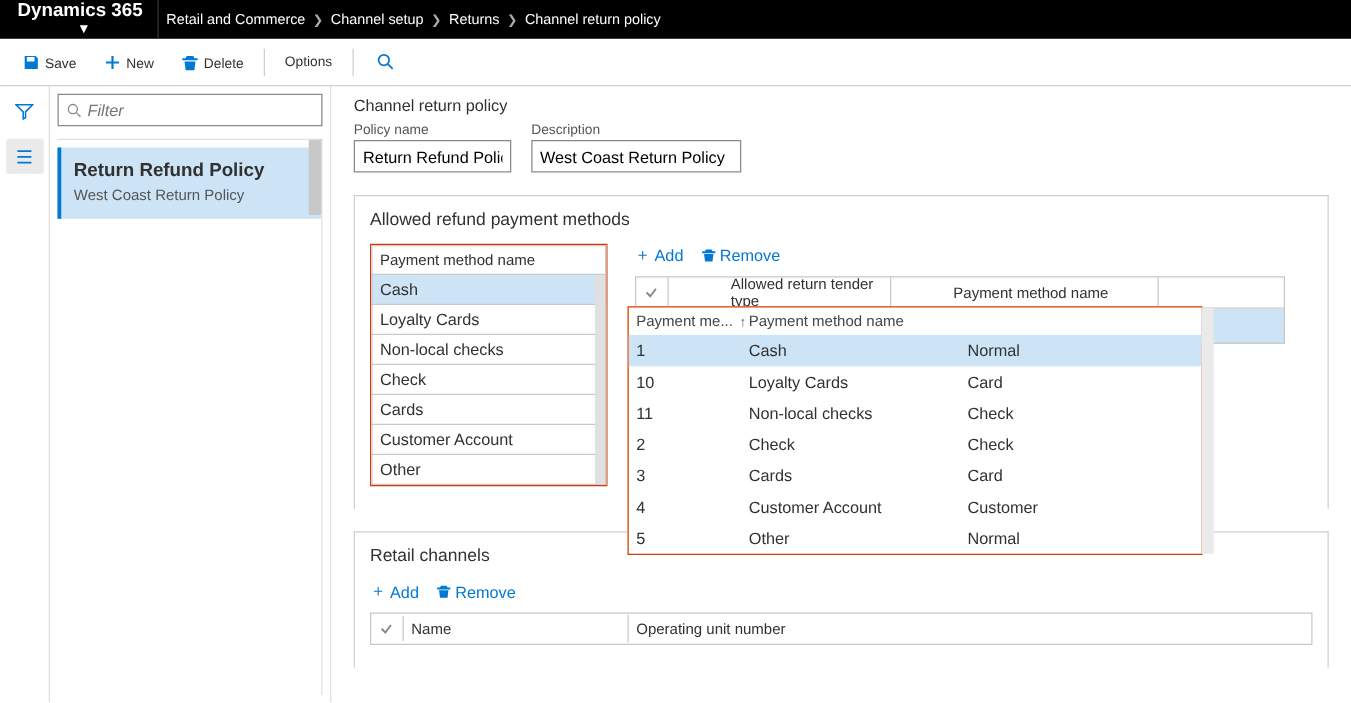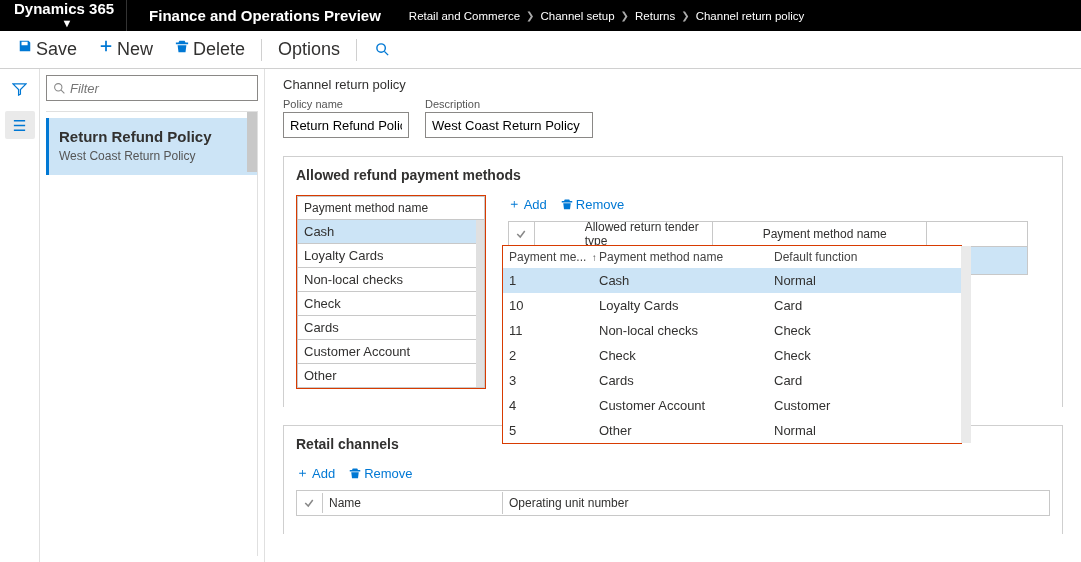--- a/index.html
+++ b/index.html
@@ -9,21 +9,21 @@
   .topbar { background: #000; color: #fff; height: 31px; display: flex; align-items: center; padding: 0 0 0 10px; }
   .brand { font-size: 15px; font-weight: 600; padding: 0 12px 0 4px; border-right: 1px solid #333; height: 100%; display: flex; align-items: center; flex-direction: column; }
   .brand-chev { margin-left: 6px; font-size: 11px; }
   .subtitle { font-size: 15px; font-weight: 600; padding: 0 22px; }
   .breadcrumbs { display: flex; align-items: center; font-size: 11.5px; gap: 6px; padding-left: 6px;}
   .breadcrumbs span.sep { color: #aaa; font-size: 10px;}
   .breadcrumbs span.crumb { color: #fff; cursor: pointer; }
 
   
   .cmdbar { height: 38px; border-bottom: 1px solid #d0d0d0; display: flex; align-items: center; padding: 0 10px; gap: 6px;}
-  .cmdbar .cmd { display: flex; align-items: flex-start; gap: 4px; padding: 4px 8px; cursor: pointer; font-size: 18px; color: #323130;}
+  .cmdbar .cmd { display: flex; align-items: flex-end; gap: 4px; padding: 4px 8px; cursor: pointer; font-size: 11px; color: #323130;}
   .cmdbar .cmd .ic { color: #0078d4; }
   .cmdbar .sep { width: 1px; height: 22px; background: #d0d0d0; margin: 0 2px;}
   .cmdbar .search-ic { margin-left: 6px; color:#0078d4; cursor:pointer; padding:4px;}
 
   
   .main { display: flex; height: calc(100% - 69px); }
   .rail { width: 40px; border-right: 1px solid #e0e0e0; display:flex; flex-direction:column; align-items:center; padding-top:6px; gap:8px;}
   .rail .ricon { width:30px; height:28px; display:flex; align-items:center; justify-content:center; cursor:pointer; color:#0078d4; font-size:14px;}
   .rail .ricon.sel { background:#eaeaea; border-radius:2px; }
 
@@ -39,21 +39,21 @@
   .content { flex:1; padding:8px 18px 0 18px; overflow:auto; position:relative;}
   .page-title { font-size:13px; color:#323130; margin-bottom:6px; }
   .fieldrow { display:flex; gap:16px; margin-bottom:18px;}
   .field { display:flex; flex-direction:column; }
   .field label { font-size:11px; color:#555; margin-bottom:2px;}
   .field input { border:1px solid #8a8886; height:26px; padding:0 6px; font-size:13px;}
   .field input.pn { width:126px; }
   .field input.desc { width:168px; }
 
   .section { border:1px solid #cfcfcf; border-bottom:none; padding:10px 12px 18px 12px; margin-bottom:18px; position:relative;}
-  .section-h { font-weight:700; font-size:14px; margin-bottom:12px;}
+  .section-h { font-weight:400; font-size:14px; margin-bottom:12px;}
 
   .pm-box { border:1px solid #d83b01; display:inline-block; width:190px; vertical-align:top; position:relative;}
   .pm-box::after { content:""; position:absolute; right:1px; top:24px; width:8px; bottom:1px; background:#e0e0e0;}
   .pm-box::before { content:""; position:absolute; right:1px; top:24px; width:8px; height:30px; background:#b0b0b0;}
   .pm-head { font-size:12px; padding:4px 6px; border:1px solid #c8c8c8; background:#fff;}
   .pm-row { font-size:13px; padding:4px 6px; border:1px solid #c8c8c8; border-top:none; background:#fff; cursor:pointer;}
   .pm-row.sel { background:#cce4f6;}
 
   .right-area { display:inline-block; vertical-align:top; margin-left:18px; width:520px;}
   .mini-cmd { display:flex; gap:14px; margin-bottom:8px;}
@@ -98,21 +98,20 @@
   .checkmark { stroke:#fff; stroke-width:2; fill:none; }
 </style>
 </head>
 <body>
 
 <div class="topbar">
   <div class="brand">
     <span>Dynamics 365</span>
     <span class="brand-chev">▼</span>
   </div>
-  <div class="subtitle">Finance and Operations Preview</div>
   <div class="breadcrumbs">
     <span class="crumb">Retail and Commerce</span>
     <span class="sep">❯</span>
     <span class="crumb">Channel setup</span>
     <span class="sep">❯</span>
     <span class="crumb">Returns</span>
     <span class="sep">❯</span>
     <span class="crumb">Channel return policy</span>
   </div>
 </div>
@@ -259,21 +258,20 @@
       </div>
 
       
       <div class="dropdown">
         <div class="dd-head">
           <div class="dh1">
             <span>Payment me...</span>
             <span class="sort-arrow">↑</span>
           </div>
           <div class="dh2">Payment method name</div>
-          <div class="dh3">Default function</div>
         </div>
         <div class="dd-row sel">
           <div class="dc1">1</div>
           <div class="dc2">Cash</div>
           <div class="dc3">Normal</div>
         </div>
         <div class="dd-row">
           <div class="dc1">10</div>
           <div class="dc2">Loyalty Cards</div>
           <div class="dc3">Card</div>

